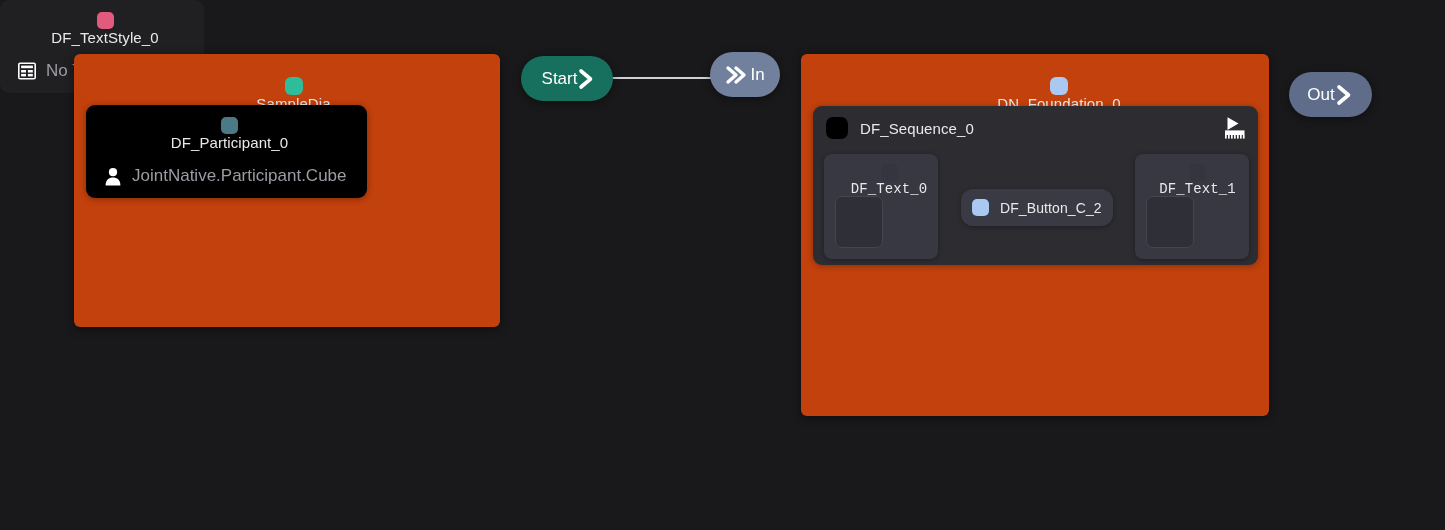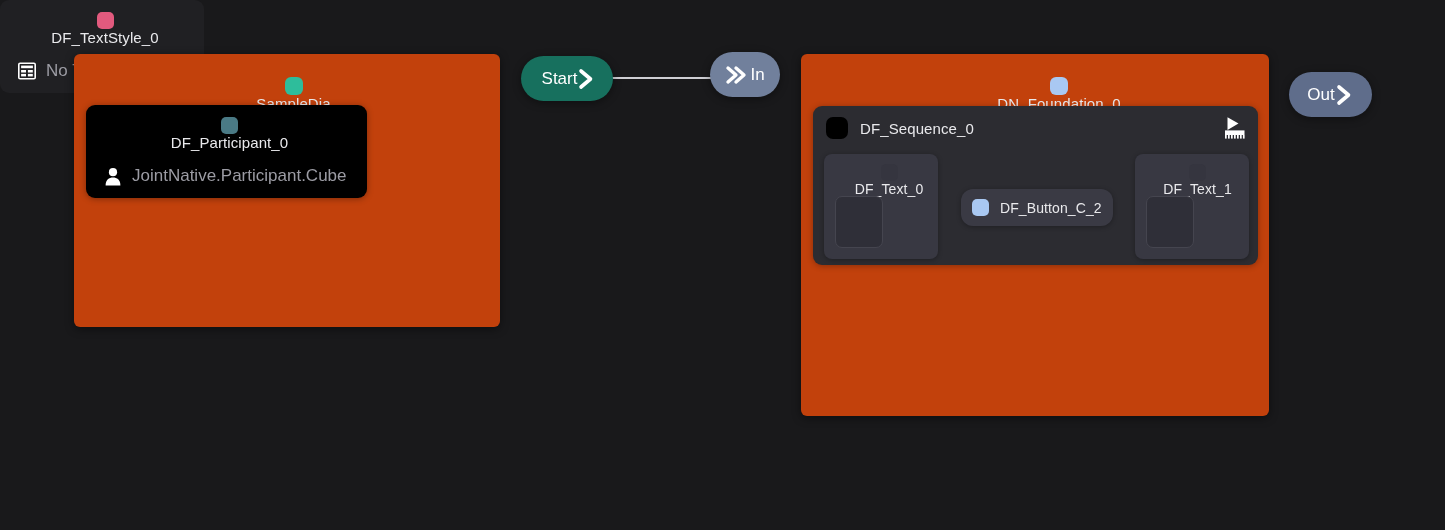--- a/index.html
+++ b/index.html
@@ -197,21 +197,21 @@
     height: 24px;
   }
 
   
   .text-slot {
     position: absolute;
     background: #383842;
     border-radius: 8px;
     box-shadow: 0 1px 5px rgba(0,0,0,0.3);
   }
-  .text-slot .node-header { padding: 10px 0 0 16px; }
+  .text-slot .node-header { padding: 10px 0 0 16px; font-family: Liberation Mono, monospace; }
   .slot-box {
     position: absolute;
     left: 11px;
     top: 42px;
     width: 48px;
     height: 52px;
     background: #2f2f38;
     border: 1px solid #45454f;
     border-radius: 7px;
   }

